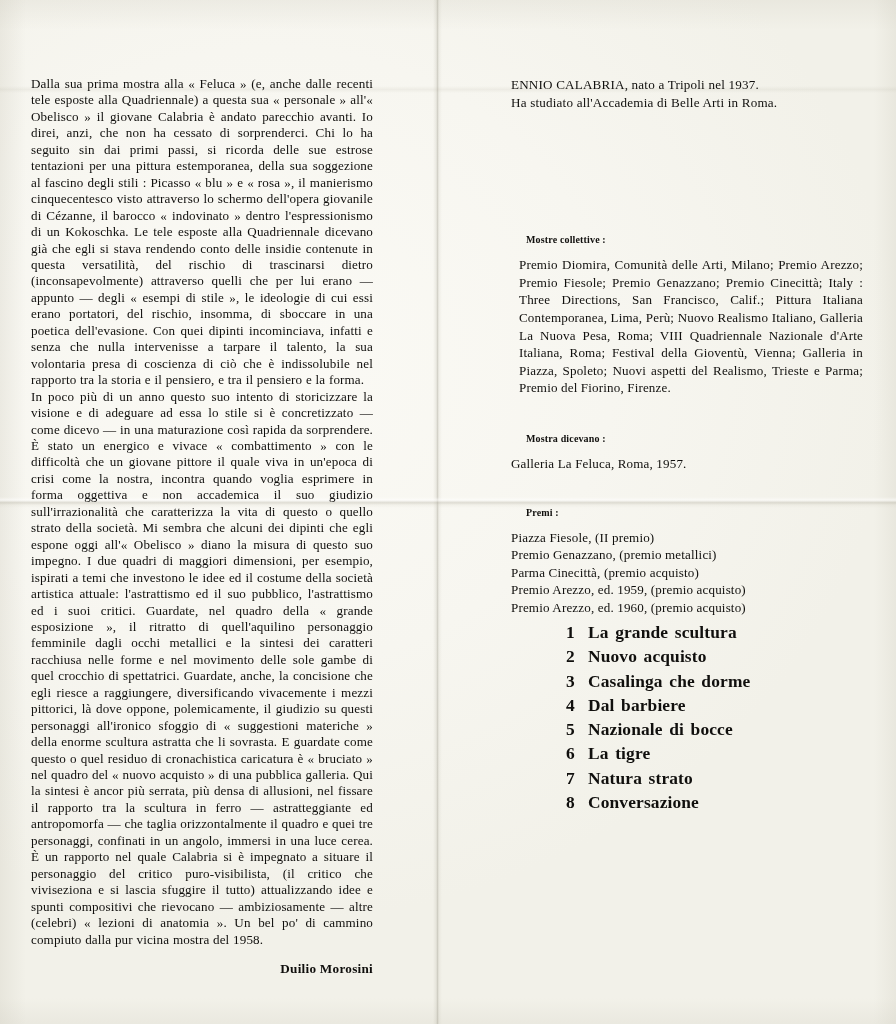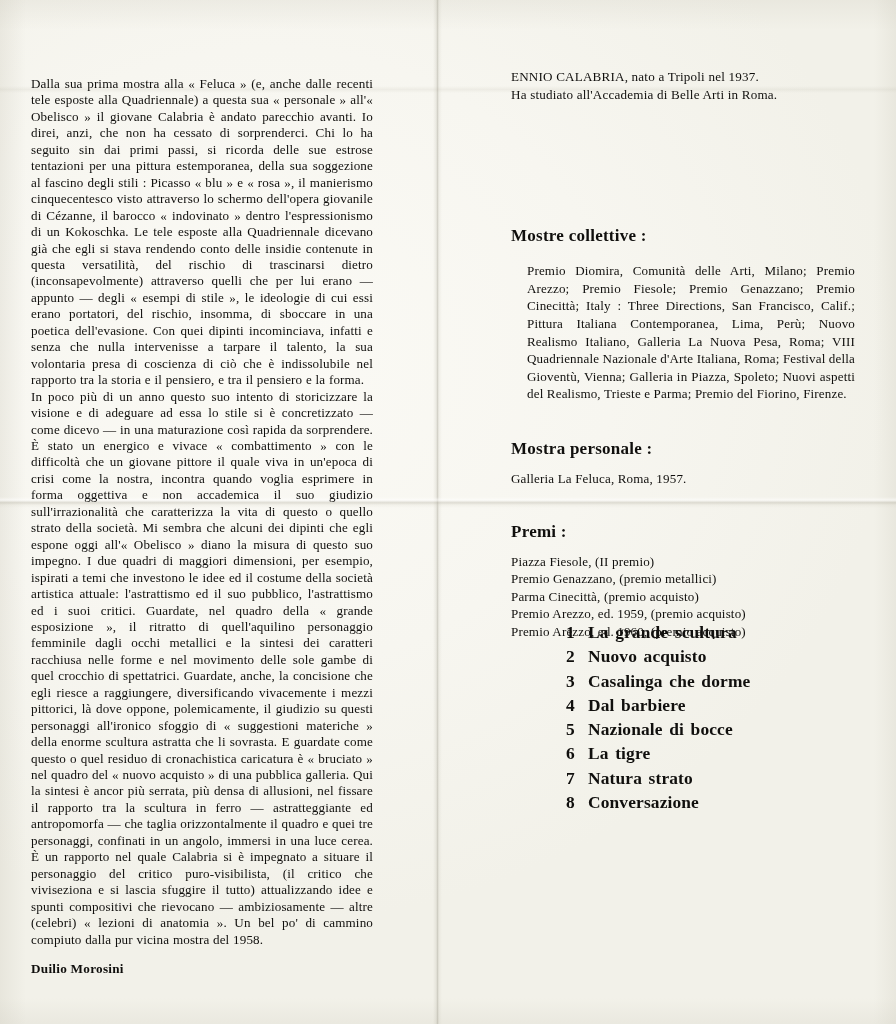--- a/index.html
+++ b/index.html
@@ -84,46 +84,47 @@
     text-align: justify;
     text-align-last: left;
     font-size: 13.1px;
     line-height: 16.45px;
     letter-spacing: 0.01em;
     word-spacing: 0.02em;
     hyphens: manual;
   }
   .signature {
     margin: 13px 0 0 0;
+    text-align: right;
     font-weight: bold;
     font-size: 13.2px;
     letter-spacing: 0.02em;
   }
 
   
   #right-column {
     position: absolute;
     left: 511px;
-    top: 68px;
+    top: 76px;
     width: 360px;
   }
   .bio-line {
     margin: 0;
     font-size: 13.1px;
     line-height: 17.6px;
     letter-spacing: 0.015em;
   }
   .section-head {
-    margin: 0 0 11px 0;
+    margin: 0 0 11px 15px;
     font-weight: bold;
-    font-size: 17px;
+    font-size: 10px;
     letter-spacing: 0.015em;
   }
   .section-body {
-    margin: 16px;
+    margin: 8px;
     text-align: justify;
     text-align-last: left;
     font-size: 13.05px;
     line-height: 17.6px;
     letter-spacing: 0.012em;
   }
   .plain-line {
     margin: 0;
     font-size: 13.05px;
     line-height: 17.6px;
@@ -185,21 +186,21 @@
       <p class="bio-line">ENNIO CALABRIA, nato a Tripoli nel 1937.</p>
       <p class="bio-line">Ha studiato all'Accademia di Belle Arti in Roma.</p>
     </div>
 
     <div id="collective-block">
       <p class="section-head">Mostre collettive :</p>
       <p class="section-body">Premio Diomira, Comunità delle Arti, Milano; Premio Arezzo; Premio Fiesole; Premio Genazzano; Premio Cinecittà; Italy : Three Directions, San Francisco, Calif.; Pittura Italiana Contemporanea, Lima, Perù; Nuovo Realismo Italiano, Galleria La Nuova Pesa, Roma; VIII Quadriennale Nazionale d'Arte Italiana, Roma; Festival della Gioventù, Vienna; Galleria in Piazza, Spoleto; Nuovi aspetti del Realismo, Trieste e Parma; Premio del Fiorino, Firenze.</p>
     </div>
 
     <div id="personal-block">
-      <p class="section-head">Mostra personale :</p>
+      <p class="section-head">Mostra dicevano :</p>
       <p class="plain-line">Galleria La Feluca, Roma, 1957.</p>
     </div>
 
     <div id="prizes-block">
       <p class="section-head">Premi :</p>
       <div>
         <p class="prize-line">Piazza Fiesole, (II premio)</p>
         <p class="prize-line">Premio Genazzano, (premio metallici)</p>
         <p class="prize-line">Parma Cinecittà, (premio acquisto)</p>
         <p class="prize-line">Premio Arezzo, ed. 1959, (premio acquisto)</p>

